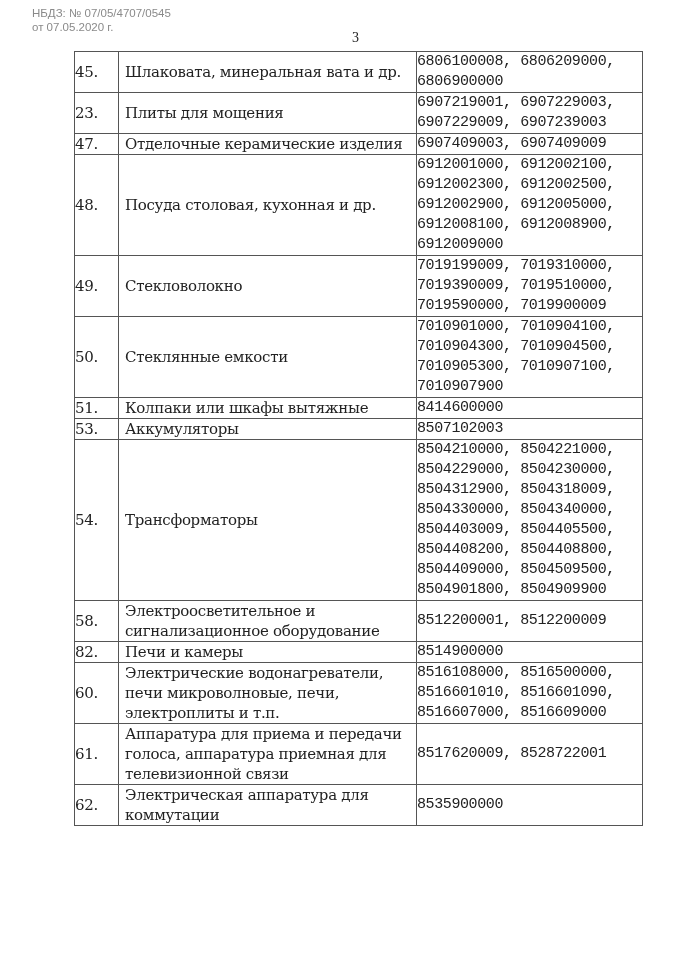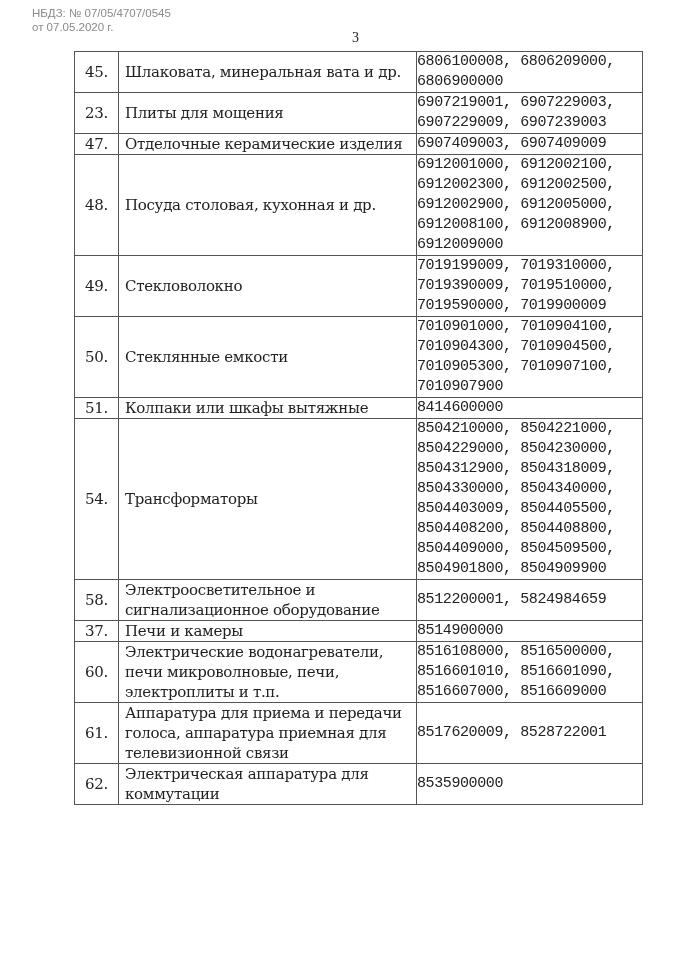--- a/index.html
+++ b/index.html
@@ -18,21 +18,21 @@
   table.items {
     position: absolute; left: 74px; top: 51px; width: 568px;
     border-collapse: collapse; table-layout: fixed;
     font-family: "DejaVu Serif", serif; font-size: 15px; line-height: 20px;
     color: #222;
   }
   table.items td {
     border: 1px solid #555; padding: 0 0 0 6px; vertical-align: middle;
     letter-spacing: -0.3px;
   }
-  table.items td.num { text-align: center; padding: 0; }
+  table.items td.num { text-align: left; padding: 0; }
   table.items td.codes { text-align: left; padding: 0; font-size: 15px; letter-spacing: -0.4px; font-family: Liberation Mono, monospace; }
   col.c-num { width: 44px; }
   col.c-name { width: 298px; }
   col.c-codes { width: 226px; }
 </style>
 </head>
 <body>
 
 <div class="stamp">
   <div>НБДЗ: № 07/05/4707/0545</div>
@@ -115,20 +115,29 @@
       <tr>
         <td class="num">51.</td>
         <td class="name">
           <div>Колпаки или шкафы вытяжные</div>
         </td>
         <td class="codes">
           <div>8414600000</div>
         </td>
       </tr>
       <tr>
+        <td class="num">53.</td>
+        <td class="name">
+          <div>Аккумуляторы</div>
+        </td>
+        <td class="codes">
+          <div>8507102003</div>
+        </td>
+      </tr>
+      <tr>
         <td class="num">54.</td>
         <td class="name">
           <div>Трансформаторы</div>
         </td>
         <td class="codes">
           <div>8504210000, 8504221000,</div>
           <div>8504229000, 8504230000,</div>
           <div>8504312900, 8504318009,</div>
           <div>8504330000, 8504340000,</div>
           <div>8504403009, 8504405500,</div>
@@ -137,25 +146,25 @@
           <div>8504901800, 8504909900</div>
         </td>
       </tr>
       <tr>
         <td class="num">58.</td>
         <td class="name">
           <div>Электроосветительное и</div>
           <div>сигнализационное оборудование</div>
         </td>
         <td class="codes">
-          <div>8512200001, 5824984659</div>
-        </td>
-      </tr>
-      <tr>
-        <td class="num">37.</td>
+          <div>8512200001, 8512200009</div>
+        </td>
+      </tr>
+      <tr>
+        <td class="num">82.</td>
         <td class="name">
           <div>Печи и камеры</div>
         </td>
         <td class="codes">
           <div>8514900000</div>
         </td>
       </tr>
       <tr>
         <td class="num">60.</td>
         <td class="name">

